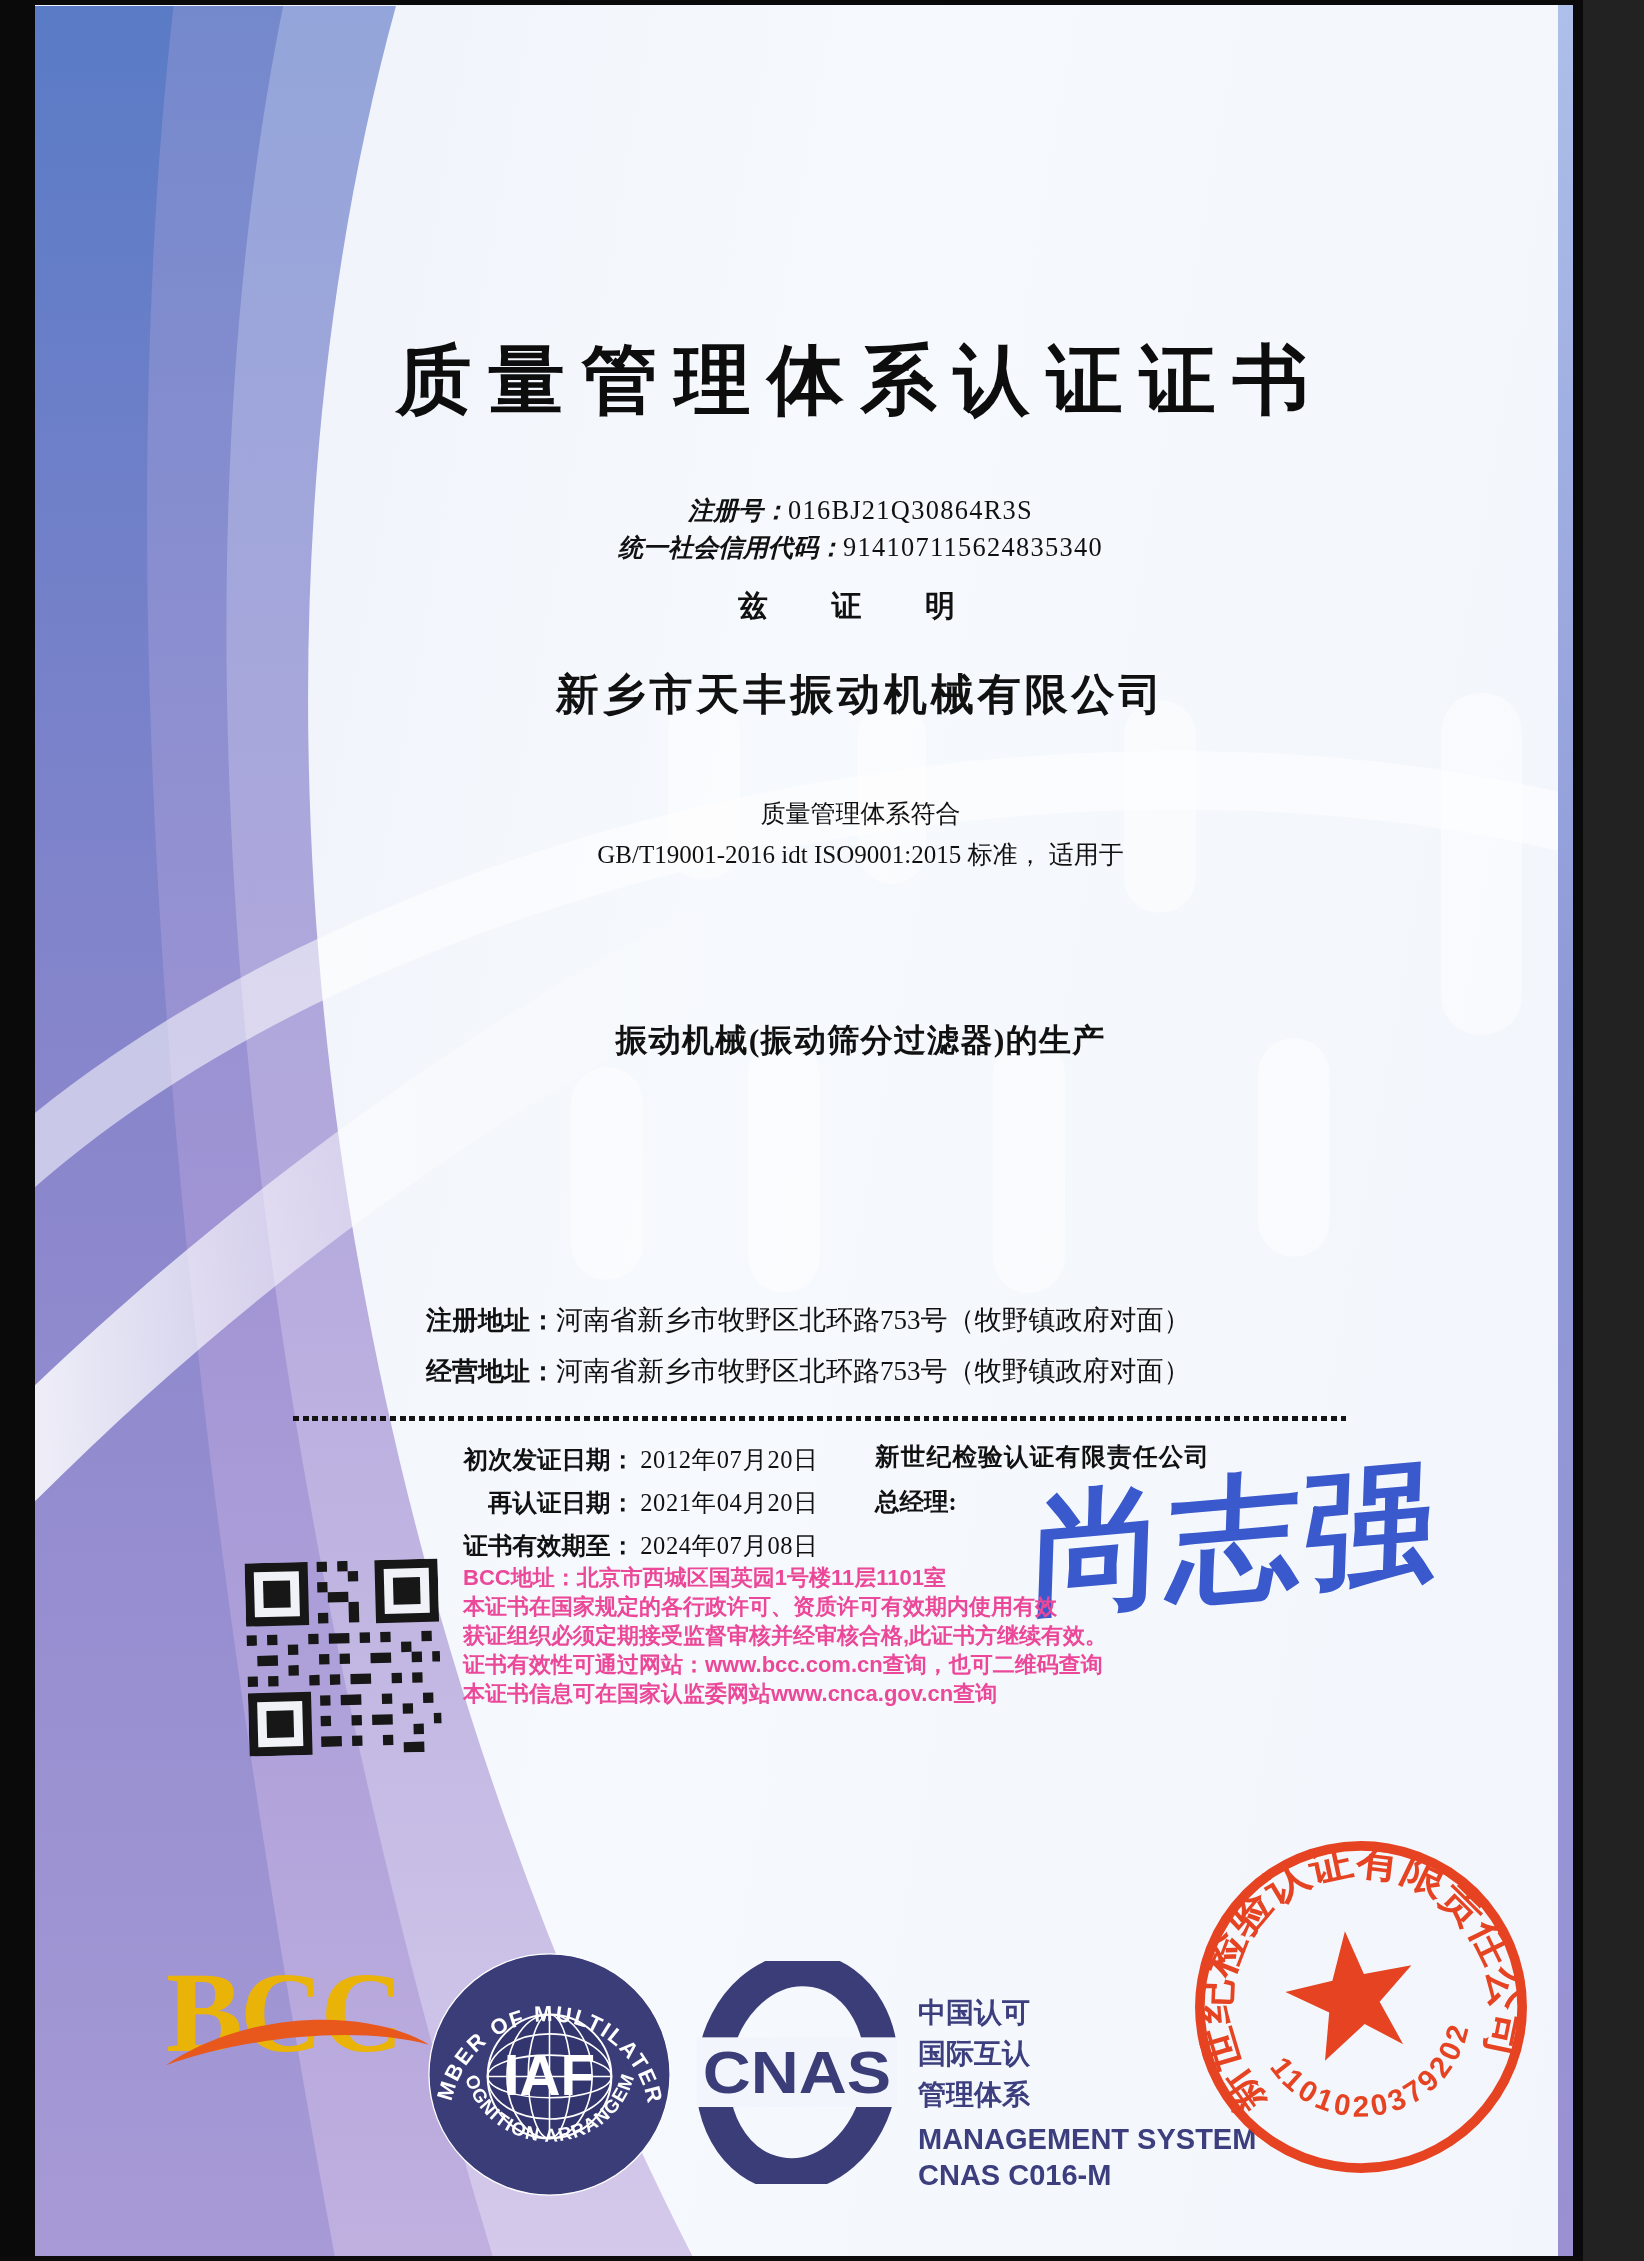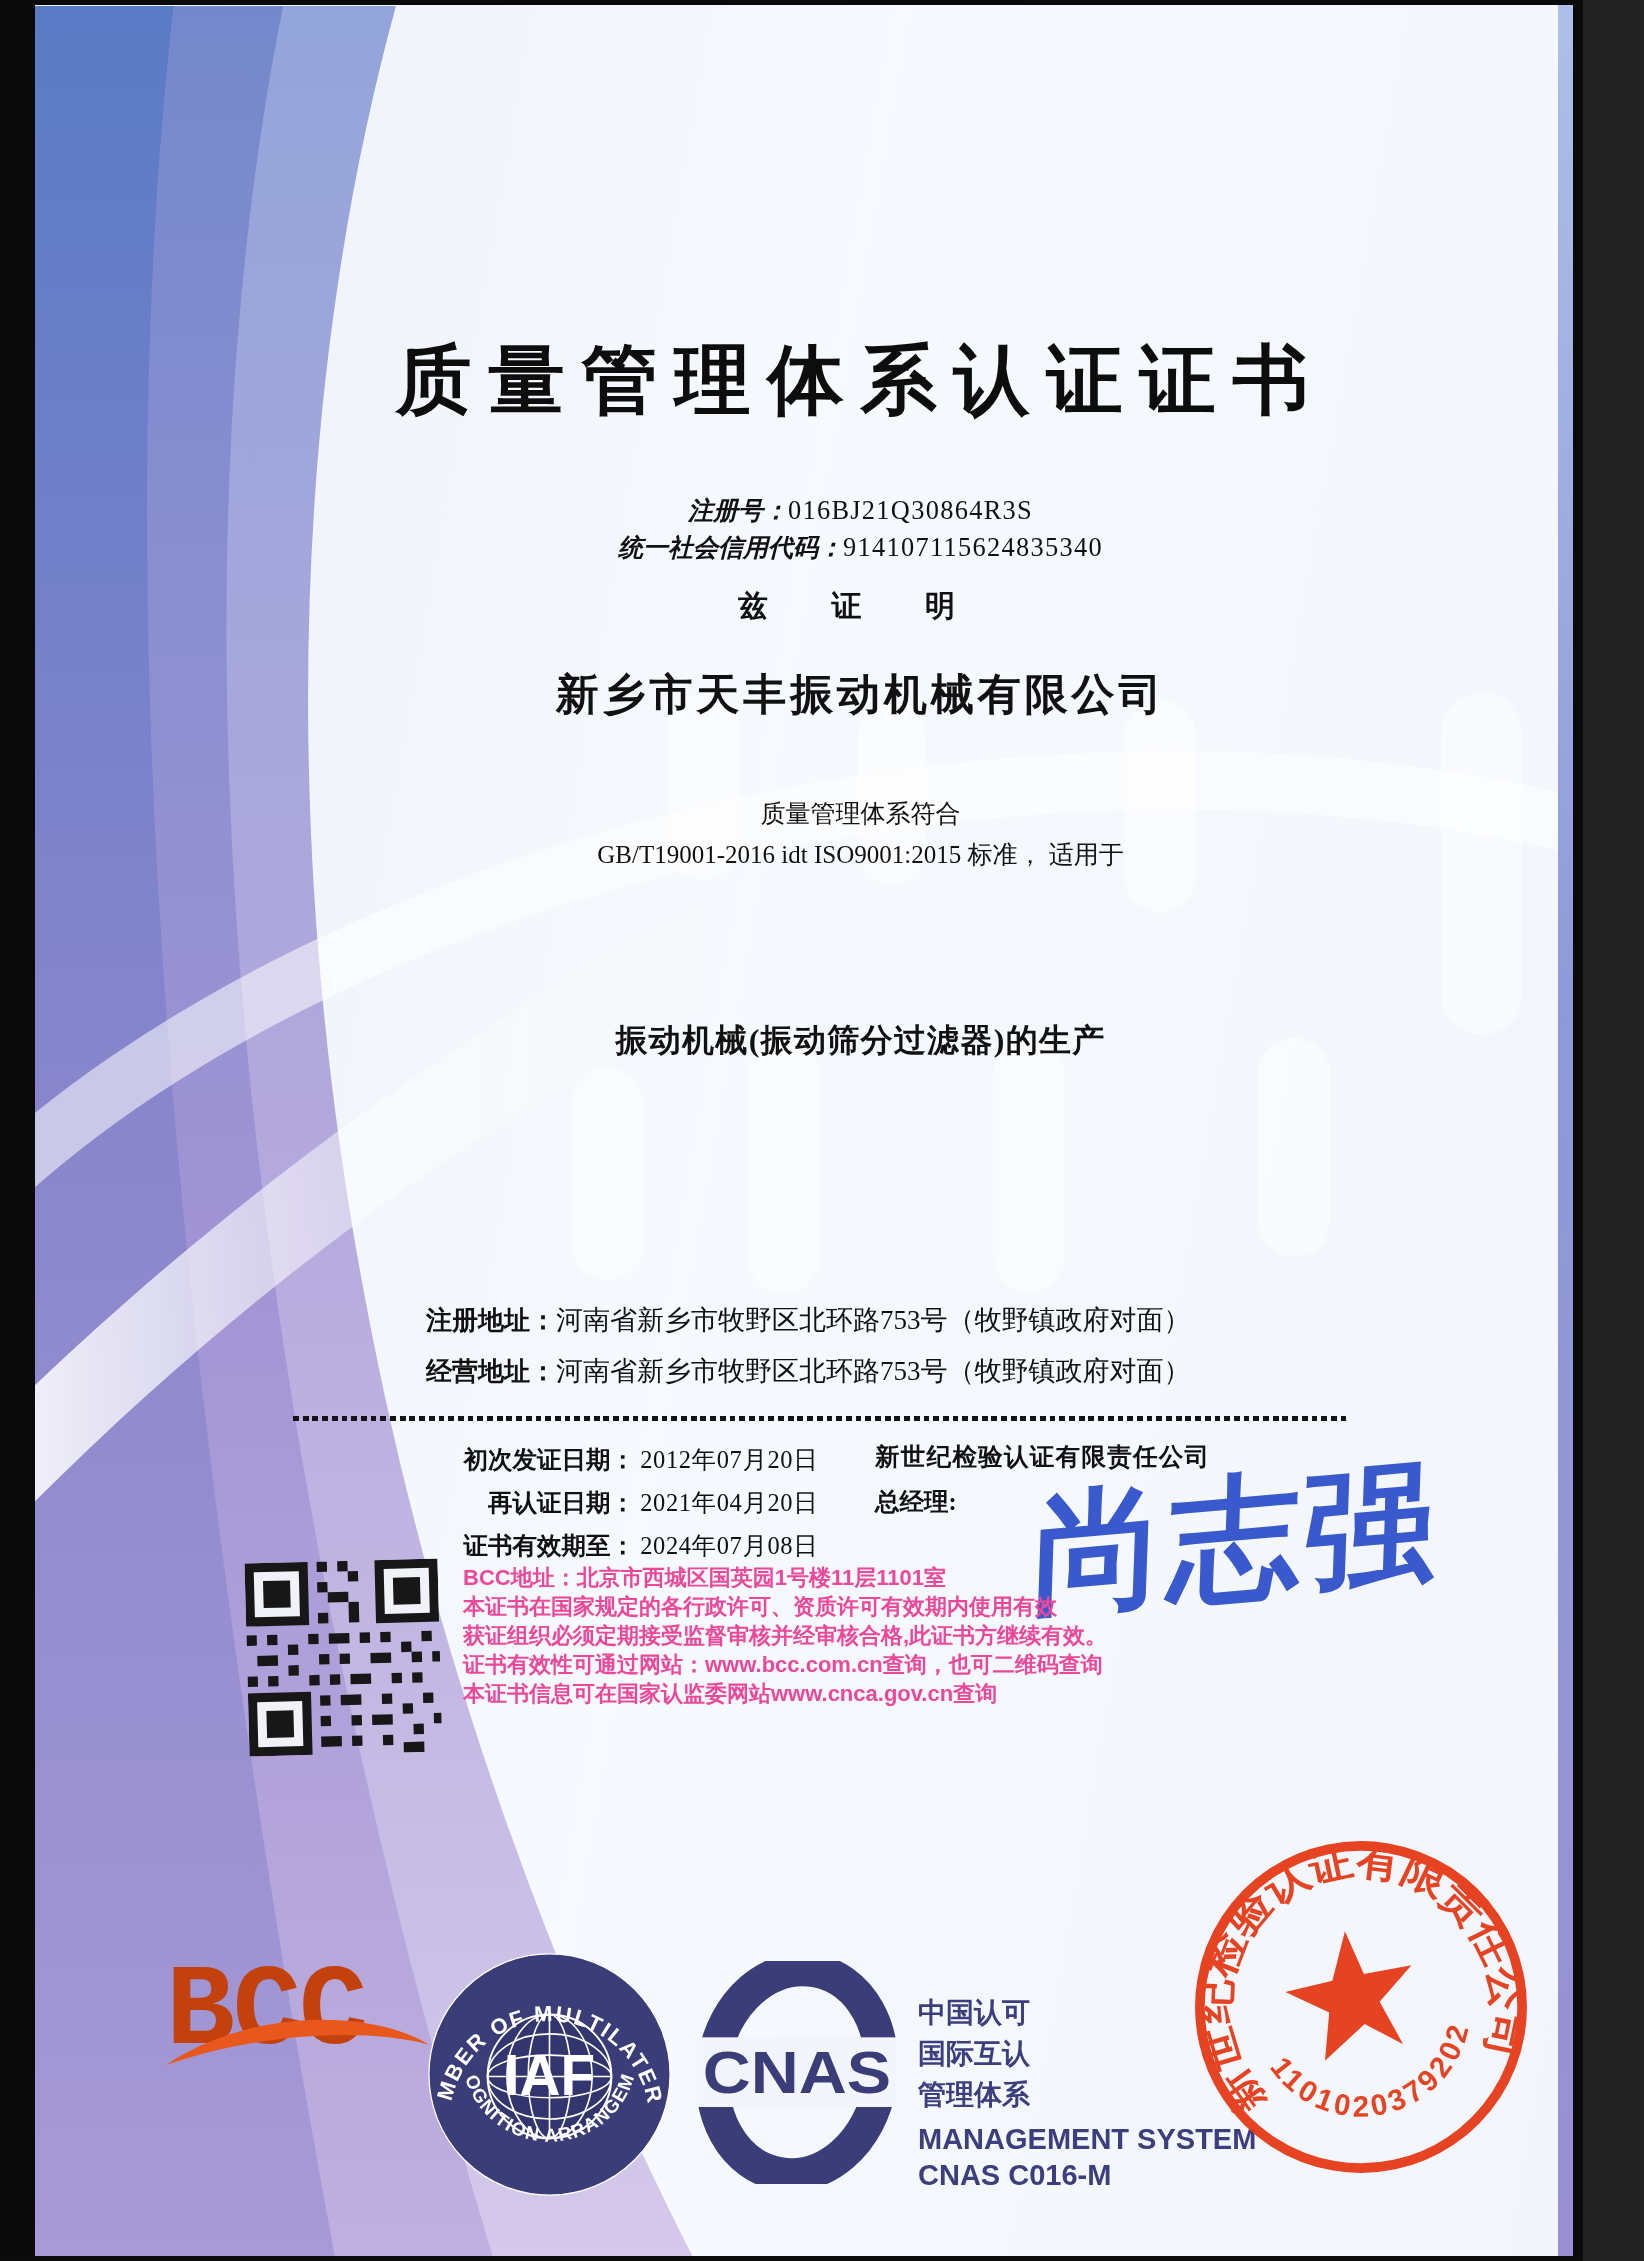--- a/index.html
+++ b/index.html
@@ -46,22 +46,22 @@
   .issuer{left:875px;top:1440px;font-size:24.5px;font-weight:700;letter-spacing:1.3px;}
   .gm{left:875px;top:1485px;font-size:24.5px;font-weight:600;}
   .signature{left:1032px;top:1451px;font-size:132px;color:#2b4ec9;font-weight:bold;
         font-family:"DejaVu Sans",sans-serif;transform:rotate(-5deg) skewX(-7deg);
         letter-spacing:3.9px;opacity:.93;}
   .qr{left:247px;top:1561px;transform:rotate(-1.5deg);}
   .notes{left:463px;top:1563px;width:697px;font-size:22px;line-height:29px;font-weight:600;
         font-family:"Liberation Sans",sans-serif;color:#ec4899;}
   .notes div{white-space:nowrap;}
   .bcc-wrap{left:166px;top:1961px;width:271px;height:123px;}
-  .bcc-text{font-family:Liberation Mono, monospace;font-weight:900;font-size:115px;
-        color:#c2410c;letter-spacing:-2.6px;line-height:103px;}
+  .bcc-text{font-family:Liberation Serif, serif;font-weight:900;font-size:115px;
+        color:#eab308;letter-spacing:-2.6px;line-height:103px;}
   .bcc-swoosh{left:-3.9px;top:40px;}
   .iaf-wrap{left:427px;top:1952px;}
   .cnas-wrap{left:697px;top:1961px;}
   .accr{left:918px;top:1959px;font-size:28px;line-height:41px;font-weight:600;
         color:#3c3e7d;font-family:"Liberation Sans",sans-serif;margin-top:33px;}
   .accr .en{font-weight:800;font-size:29px;line-height:36px;letter-spacing:0;}
   .accr .en1{margin-top:6.4px;}
   .stamp{left:1187px;top:1833px;transform:rotate(-12deg);opacity:.95;}
 </style>
 </head>

